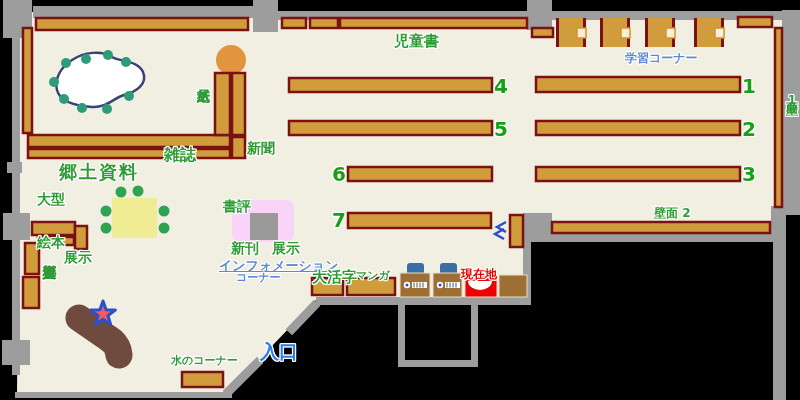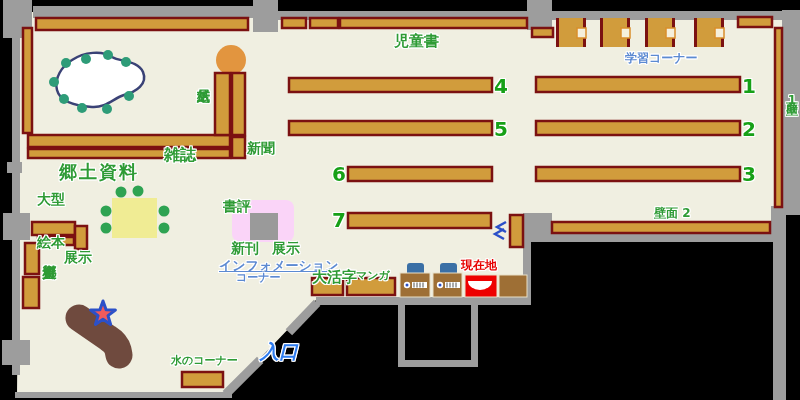--- a/index.html
+++ b/index.html
@@ -186,22 +186,22 @@
   <div class="lbl green" style="left:37px;top:206px;font-size:14px;margin-top:29px;">絵本</div>
   <div class="lbl green" style="left:64px;top:250px;font-size:14px;">展示</div>
   <div class="lbl green vert" style="left:43px;top:254px;font-size:14px;">郷土資料</div>
   <div class="lbl green" style="left:223px;top:199px;font-size:14px;text-align:right;">書評</div>
   <div class="lbl green" style="left:231px;top:241px;font-size:14px;">新刊</div>
   <div class="lbl green" style="left:272px;top:241px;font-size:14px;">展示</div>
   <div class="lbl blue" style="left:219px;top:259px;font-size:13px;text-decoration:underline;">インフォメーション</div>
   <div class="lbl blue" style="left:236px;top:272px;font-size:11px;">コーナー</div>
   <div class="lbl green" style="left:312px;top:270px;font-size:15px;">大活字</div>
   <div class="lbl green" style="left:356px;top:270px;font-size:11px;">マンガ</div>
-  <div class="lbl red" style="left:461px;top:259px;font-size:12px;">現在地</div>
-  <div class="lbl brightblue" style="left:260px;top:342px;font-size:19px;font-style:italic;">入口</div>
+  <div class="lbl red" style="left:461px;top:268px;font-size:12px;">現在地</div>
+  <div class="lbl brightblue" style="left:260px;top:342px;font-size:19px;">入口</div>
   <div class="lbl green" style="left:171px;top:355px;font-size:11px;">水のコーナー</div>
   <div class="lbl num" style="left:494px;top:76px;">4</div>
   <div class="lbl num" style="left:494px;top:119px;">5</div>
   <div class="lbl num" style="left:332px;top:164px;">6</div>
   <div class="lbl num" style="left:332px;top:210px;">7</div>
   <div class="lbl num" style="left:742px;top:76px;">1</div>
   <div class="lbl num" style="left:742px;top:119px;">2</div>
   <div class="lbl num" style="left:742px;top:164px;">3</div>
 </div>
 

